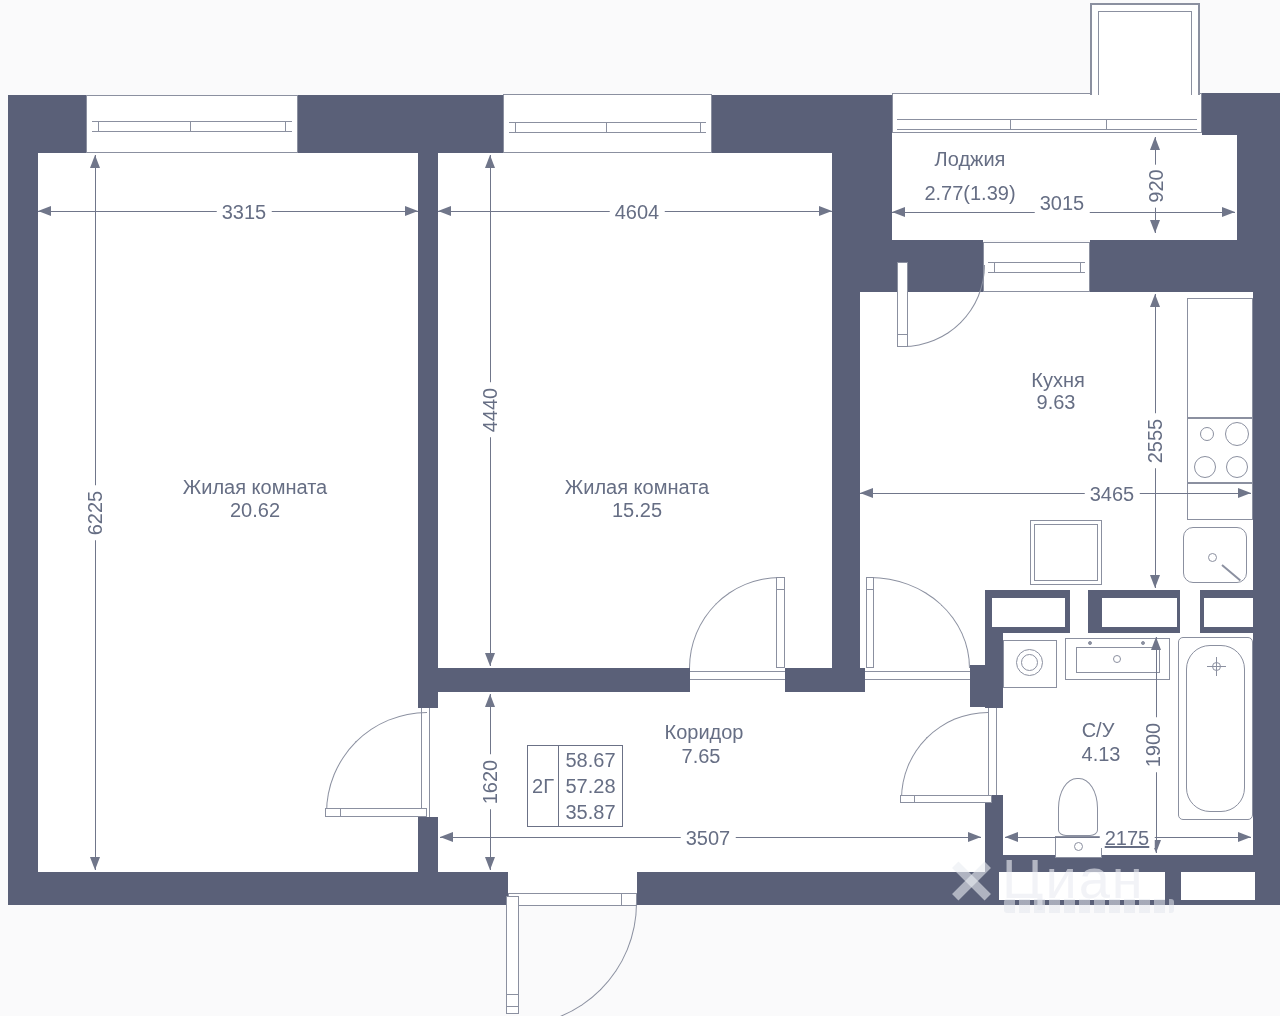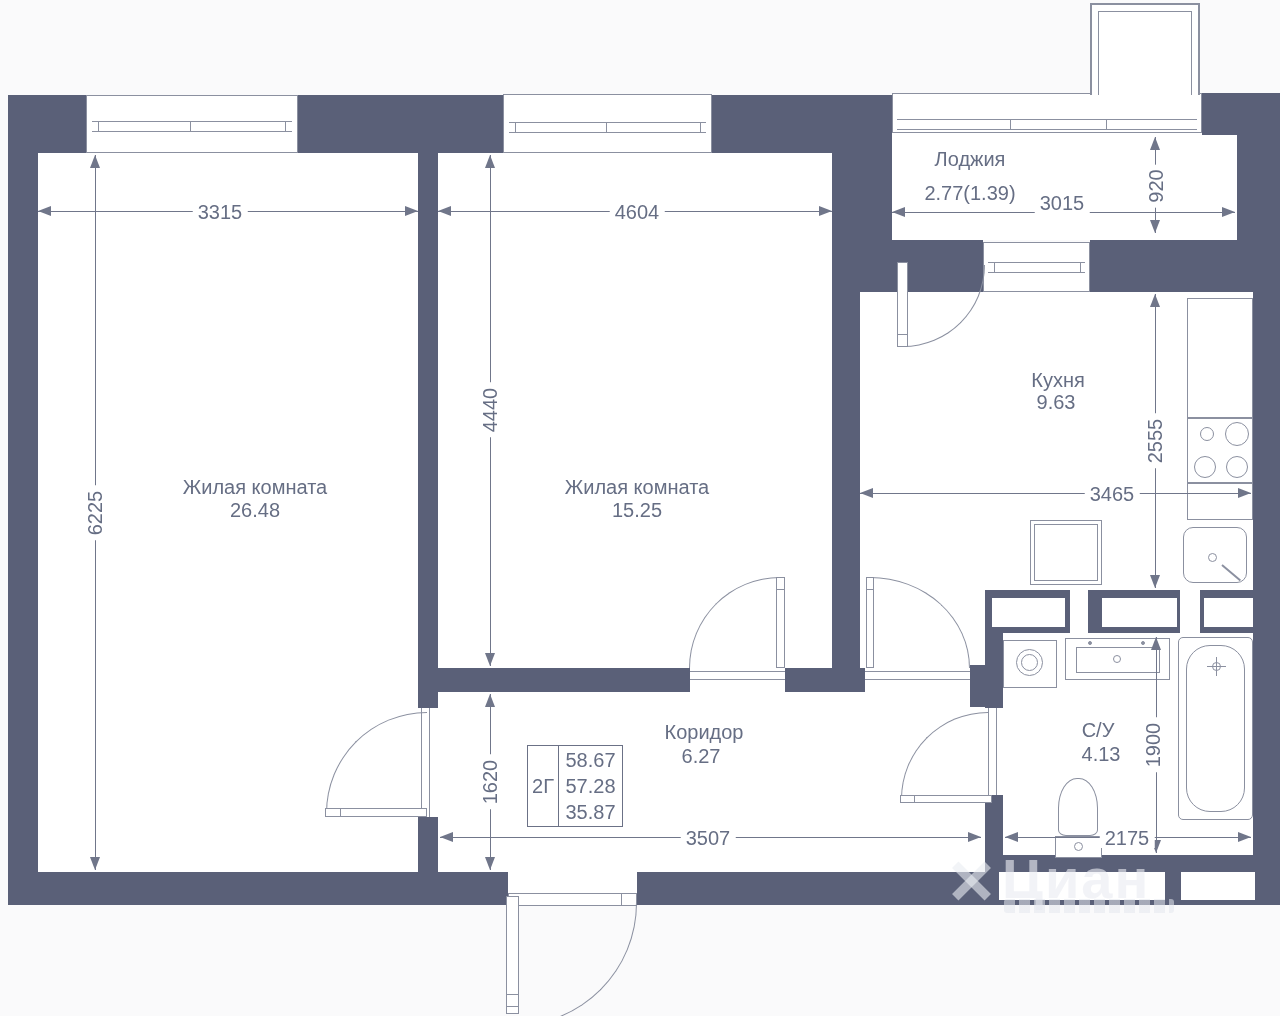--- a/index.html
+++ b/index.html
@@ -24,21 +24,21 @@
   .dlbl{position:absolute;transform:translate(-50%,-50%);background:#ffffff;padding:0 5px;color:#666e84;font-size:20px;line-height:1;white-space:nowrap;}
   .dlbl.v{transform:translate(-50%,-50%) rotate(-90deg);}
   .ar{position:absolute;width:0;height:0;}
   .ar.l{border-top:5px solid transparent;border-bottom:5px solid transparent;border-right:13px solid #70768a;}
   .ar.r{border-top:5px solid transparent;border-bottom:5px solid transparent;border-left:13px solid #70768a;}
   .ar.u{border-left:5px solid transparent;border-right:5px solid transparent;border-bottom:13px solid #70768a;}
   .ar.d{border-left:5px solid transparent;border-right:5px solid transparent;border-top:13px solid #70768a;}
   .tbl{position:absolute;left:527px;top:745px;width:96px;height:82px;border:1px solid #6b7186;background:#fff;box-sizing:border-box;display:flex;}
   .tbl .c1{width:30px;border-right:1px solid #6b7186;display:flex;align-items:center;justify-content:center;color:#666e84;font-size:20px;}
   .tbl .c2{flex:1;display:flex;flex-direction:column;align-items:center;justify-content:center;color:#666e84;font-size:20px;line-height:26px;}
-  .wm{position:absolute;color:rgba(234,236,242,0.62);font-weight:bold;}
+  .wm{position:absolute;color:rgba(234,236,242,0.62);font-weight:normal;}
   .wmbar{position:absolute;background:repeating-linear-gradient(90deg,rgba(228,231,238,0.55) 0 11px,rgba(228,231,238,0) 11px 15px);border-radius:3px;}
 </style>
 </head>
 <body>
 
 <div id="canvas">
 
   <div class="floor" style="left:38px;top:153px;width:380px;height:719px;"></div>
   <div class="floor" style="left:438px;top:153px;width:394px;height:515px;"></div>
   <div class="floor" style="left:860px;top:292px;width:393px;height:298px;"></div>
@@ -179,21 +179,21 @@
   <div class="ln" style="left:1207px;top:666px;width:19px;height:1px;"></div>
   <div class="ln" style="left:1216px;top:657px;width:1px;height:19px;"></div>
 
   <div style="position:absolute;left:1058px;top:778px;width:40px;height:58px;border:1px solid #8b90a0;background:#fff;box-sizing:border-box;border-radius:19px 19px 8px 8px / 30px 30px 6px 6px;"></div>
   <div class="outline" style="left:1055px;top:836px;width:47px;height:22px;"></div>
   <div class="circle" style="left:1074px;top:842px;width:9px;height:9px;"></div>
 
   <div class="dline" style="left:38px;top:211px;width:380px;height:1px;"></div>
   <div class="ar l" style="left:38px;top:206px;"></div>
   <div class="ar r" style="left:405px;top:206px;"></div>
-  <div class="dlbl" style="left:220px;top:212px;">3315</div>
+  <div class="dlbl" style="left:244px;top:212px;">3315</div>
 
   <div class="dline" style="left:438px;top:211px;width:394px;height:1px;"></div>
   <div class="ar l" style="left:438px;top:206px;"></div>
   <div class="ar r" style="left:819px;top:206px;"></div>
   <div class="dlbl" style="left:637px;top:212px;">4604</div>
 
   <div class="dline" style="left:892px;top:212px;width:343px;height:1px;"></div>
   <div class="ar l" style="left:892px;top:207px;"></div>
   <div class="ar r" style="left:1222px;top:207px;"></div>
   <div class="dlbl" style="left:1062px;top:203px;">3015</div>
@@ -234,30 +234,30 @@
   <div class="dlbl" style="left:708px;top:838px;">3507</div>
 
   <div class="dline" style="left:1156px;top:637px;width:1px;height:216px;"></div>
   <div class="ar u" style="left:1151px;top:637px;"></div>
   <div class="ar d" style="left:1151px;top:840px;"></div>
   <div class="dlbl v" style="left:1153px;top:745px;">1900</div>
 
   <div class="dline" style="left:1005px;top:837px;width:246px;height:1px;"></div>
   <div class="ar l" style="left:1005px;top:832px;"></div>
   <div class="ar r" style="left:1238px;top:832px;"></div>
-  <div class="dlbl" style="left:1127px;top:838px;">2175</div>
+  <div class="dlbl" style="left:1127px;top:838px;text-decoration:underline;">2175</div>
 
   <div class="lbl" style="left:255px;top:487px;">Жилая комната</div>
-  <div class="lbl" style="left:255px;top:510px;">26.48</div>
+  <div class="lbl" style="left:255px;top:510px;">20.62</div>
   <div class="lbl" style="left:637px;top:487px;">Жилая комната</div>
   <div class="lbl" style="left:637px;top:510px;">15.25</div>
   <div class="lbl" style="left:1058px;top:380px;">Кухня</div>
   <div class="lbl" style="left:1056px;top:402px;">9.63</div>
   <div class="lbl" style="left:704px;top:732px;">Коридор</div>
-  <div class="lbl" style="left:701px;top:756px;">6.27</div>
+  <div class="lbl" style="left:701px;top:756px;">7.65</div>
   <div class="lbl" style="left:1098px;top:730px;">С/У</div>
   <div class="lbl" style="left:1101px;top:754px;">4.13</div>
   <div class="lbl" style="left:970px;top:159px;">Лоджия</div>
   <div class="lbl" style="left:970px;top:193px;">2.77(1.39)</div>
 
   <div class="tbl">
     <div class="c1">2Г</div>
     <div class="c2">
       <span>58.67</span>
       <span>57.28</span>

